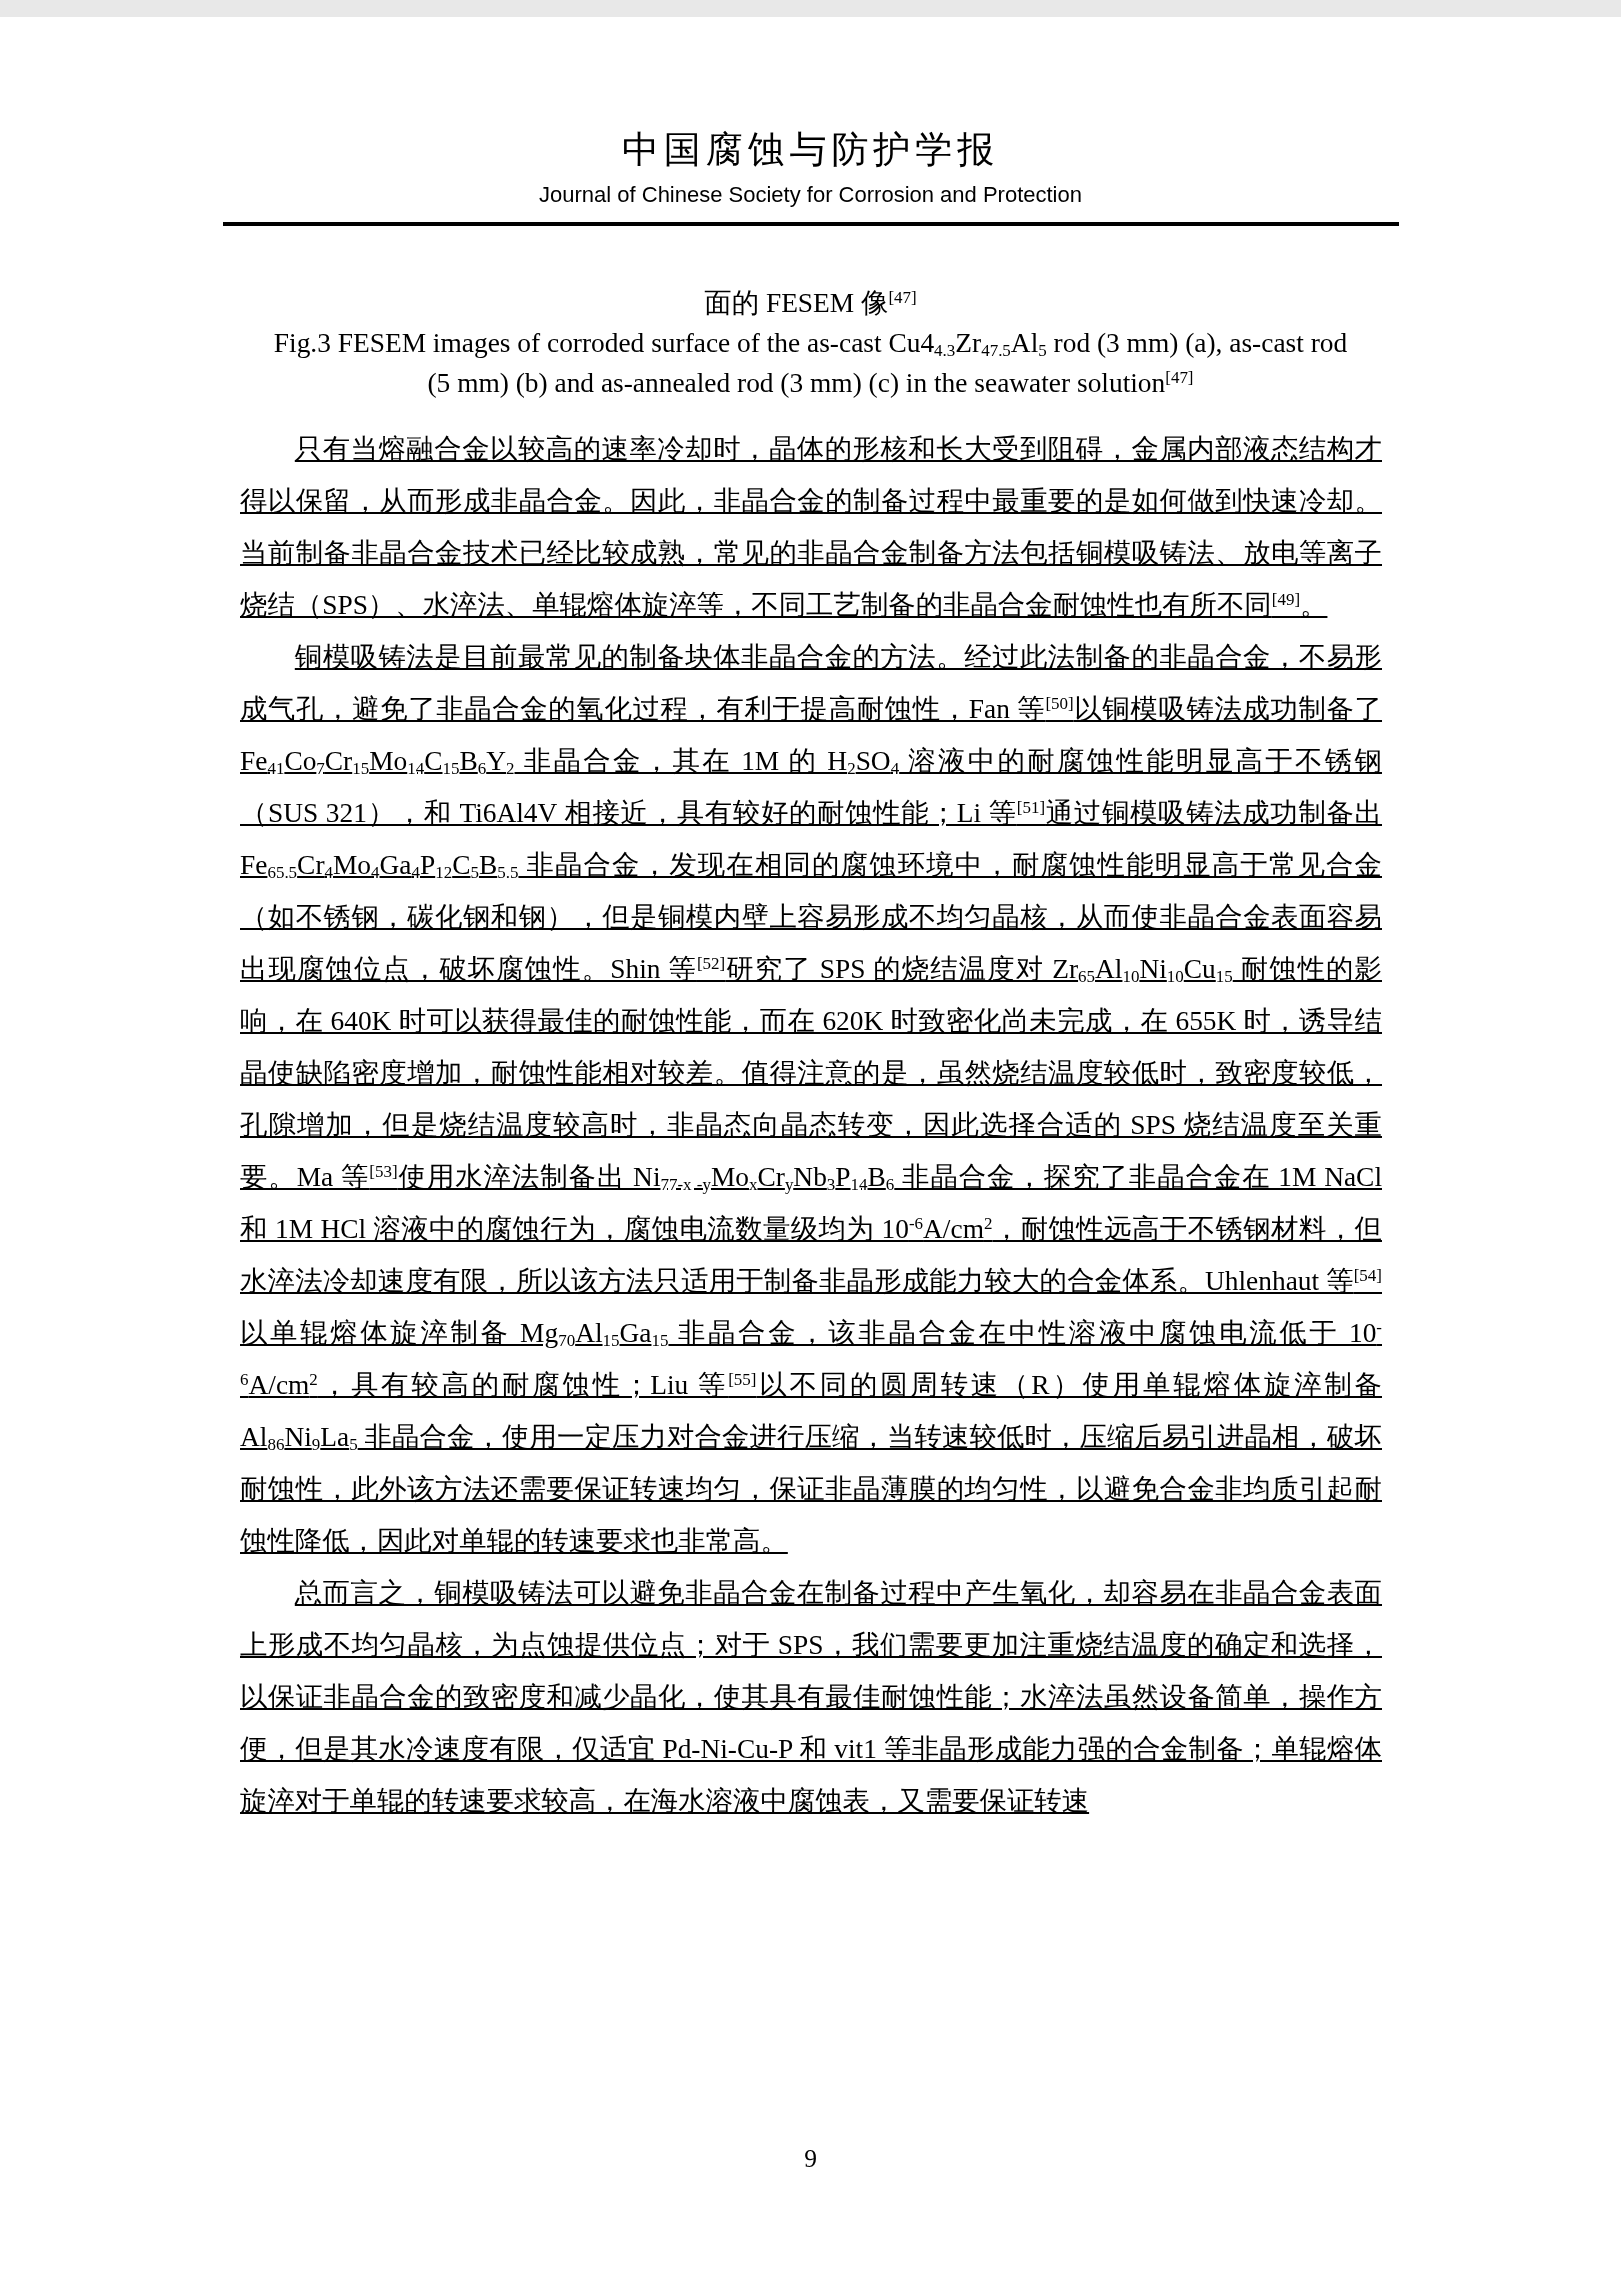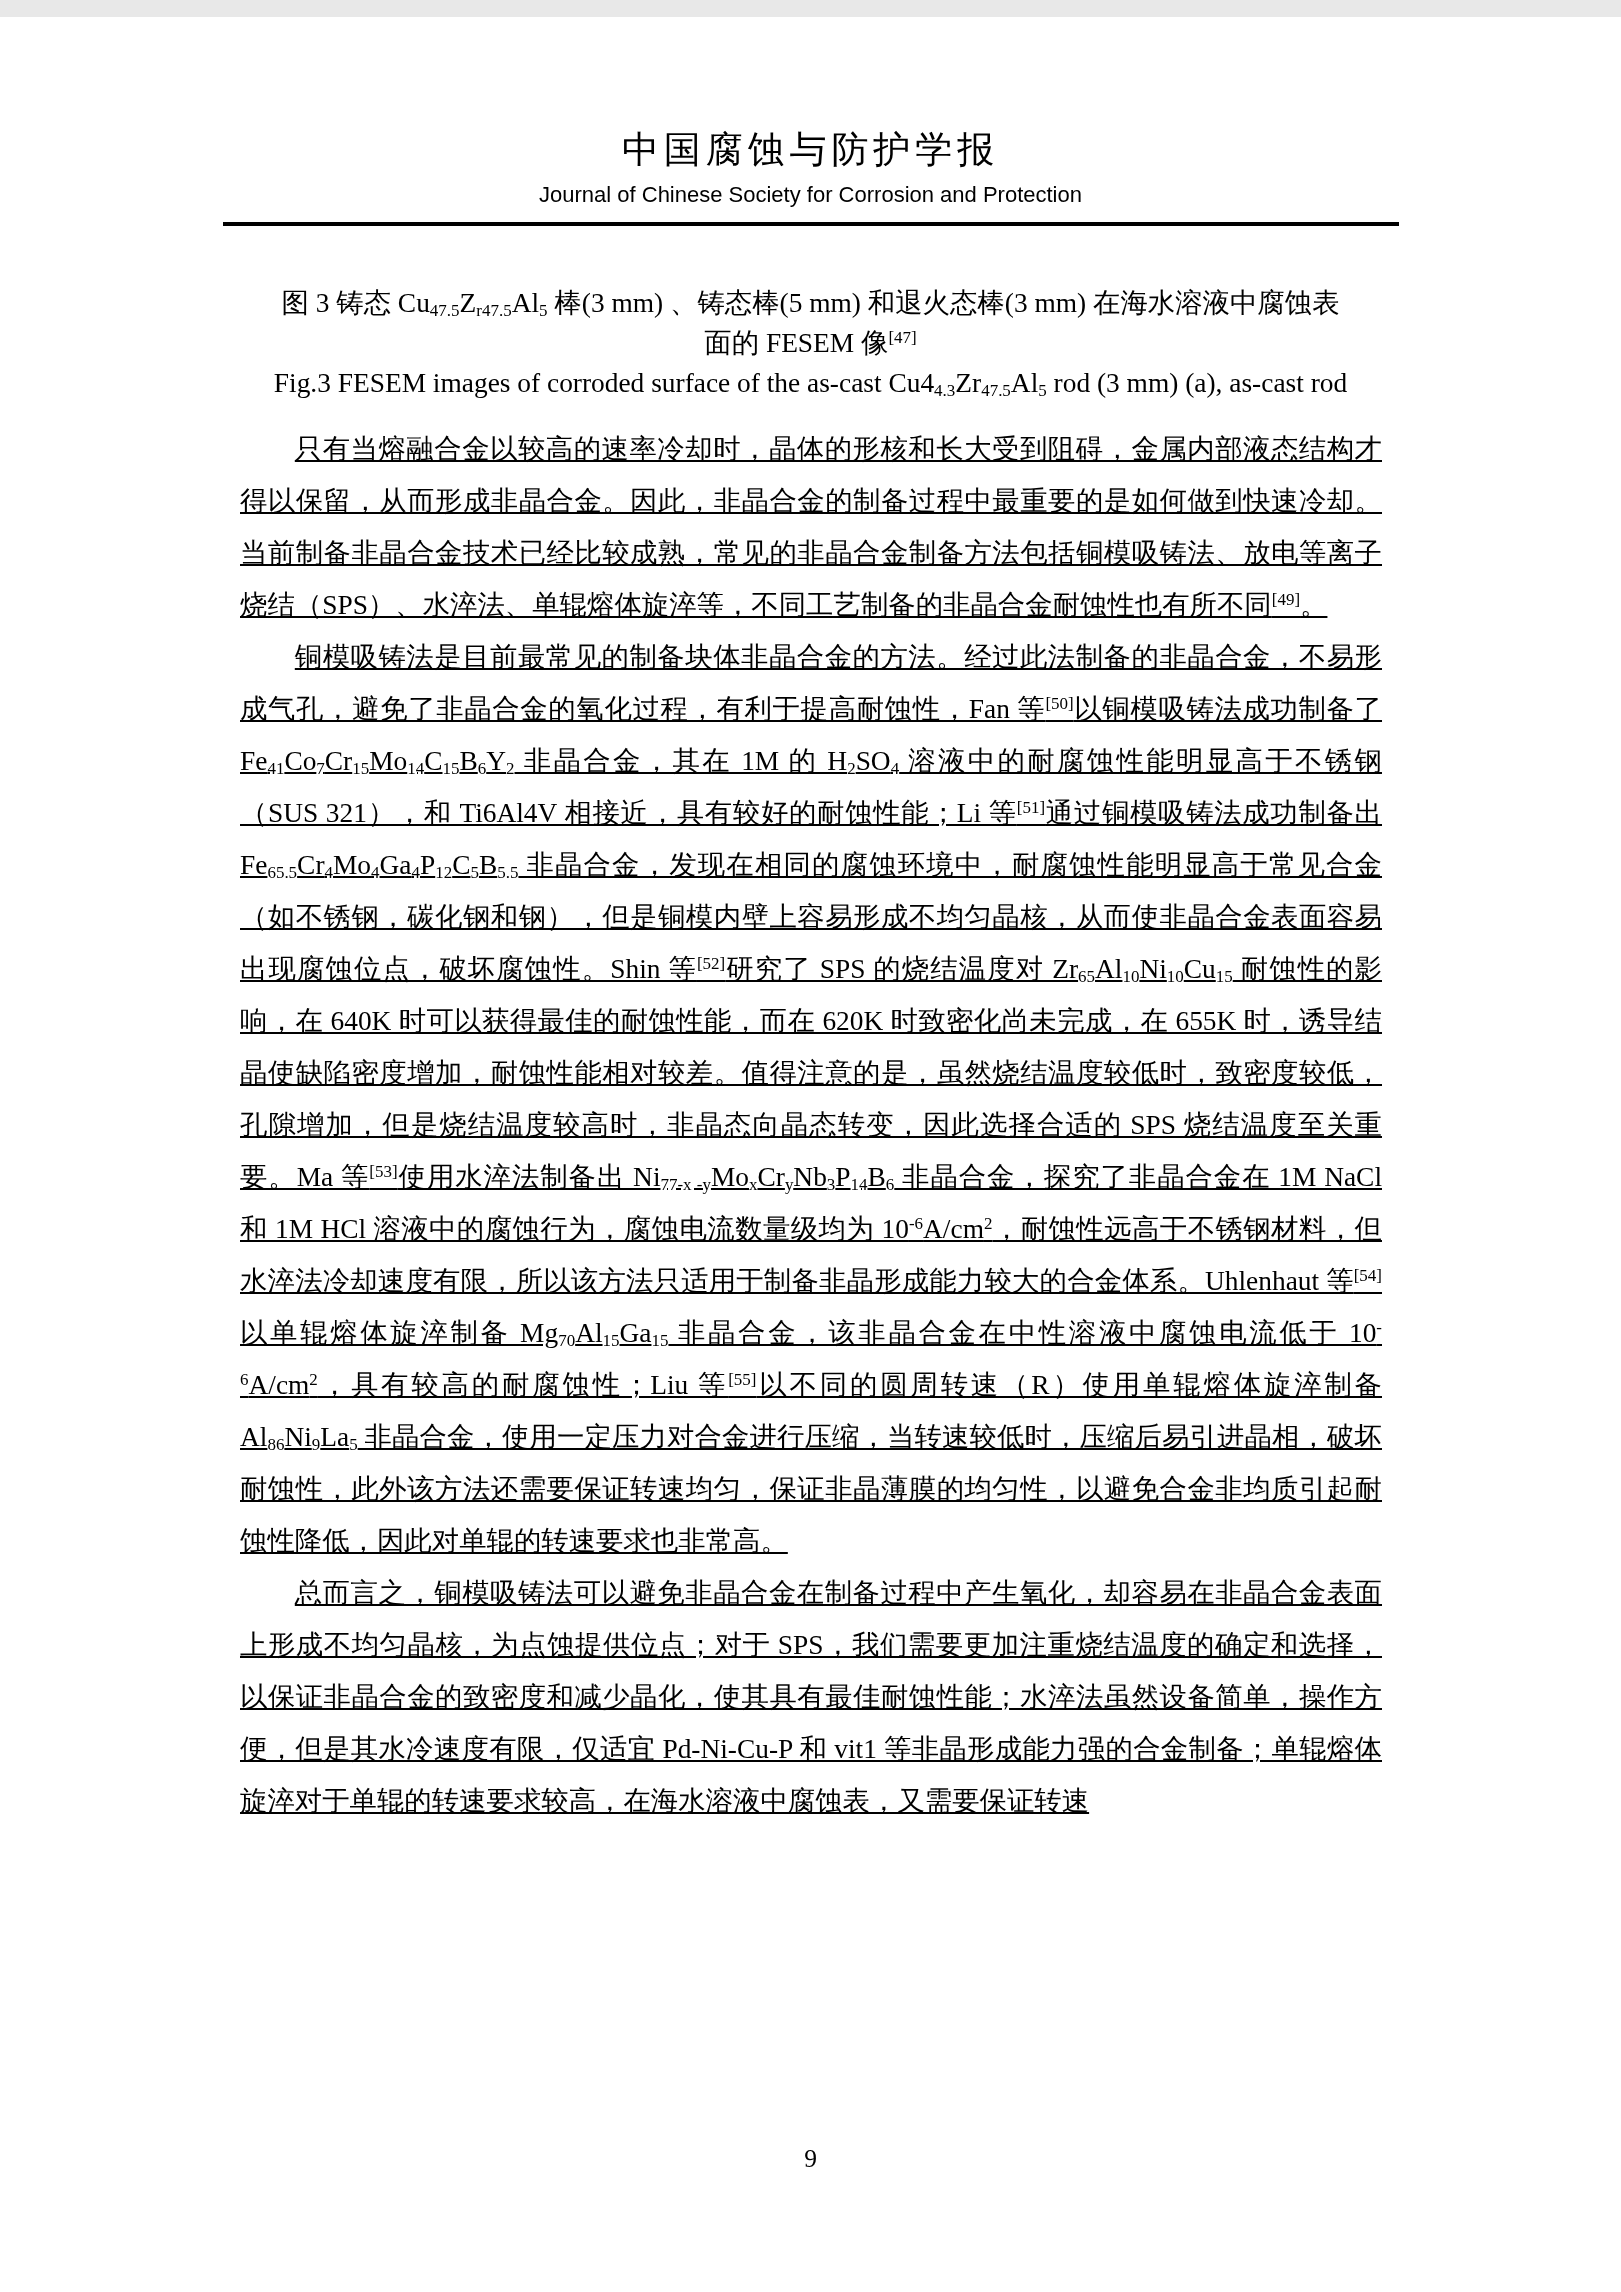--- a/index.html
+++ b/index.html
@@ -91,23 +91,23 @@
 
 <div class="page">
 
   <header class="journal-header">
     <div class="jtitle-zh">中国腐蚀与防护学报</div>
     <div class="jtitle-en">Journal of Chinese Society for Corrosion and Protection</div>
     <div class="header-rule"></div>
   </header>
 
   <figure class="figure-caption" style="margin-left:211px;margin-right:211px">
-    <div class="cap-line">图 3 铸态 Cu<sub>47.5</sub>Z<sub>r47.5</sub>Al<sub>5</sub> 棒(3 mm) 、铸态棒(5 mm) 和退火态棒(3 mm) 在海水溶液中腐蚀表</div>
     <div class="cap-line">面的 FESEM 像<sup>[47]</sup></div>
     <div class="cap-line">Fig.3 FESEM images of corroded surface of the as-cast Cu4<sub>4.3</sub>Zr<sub>47.5</sub>Al<sub>5</sub> rod (3 mm) (a), as-cast rod</div>
+    <div class="cap-line">(5 mm) (b) and as-annealed rod (3 mm) (c) in the seawater solution<sup>[47]</sup></div>
   </figure>
 
   <div class="text-col">
 
     <div class="body-text">
       <p>只有当熔融合金以较高的速率冷却时，晶体的形核和长大受到阻碍，金属内部液态结构才得以保留，从而形成非晶合金。因此，非晶合金的制备过程中最重要的是如何做到快速冷却。当前制备非晶合金技术已经比较成熟，常见的非晶合金制备方法包括铜模吸铸法、放电等离子烧结（SPS）、水淬法、单辊熔体旋淬等，不同工艺制备的非晶合金耐蚀性也有所不同<sup>[49]</sup>。</p>
       <p>铜模吸铸法是目前最常见的制备块体非晶合金的方法。经过此法制备的非晶合金，不易形成气孔，避免了非晶合金的氧化过程，有利于提高耐蚀性，Fan 等<sup>[50]</sup>以铜模吸铸法成功制备了 Fe<sub>41</sub>Co<sub>7</sub>Cr<sub>15</sub>Mo<sub>14</sub>C<sub>15</sub>B<sub>6</sub>Y<sub>2</sub> 非晶合金，其在 1M 的 H<sub>2</sub>SO<sub>4</sub> 溶液中的耐腐蚀性能明显高于不锈钢（SUS 321），和 Ti6Al4V 相接近，具有较好的耐蚀性能；Li 等<sup>[51]</sup>通过铜模吸铸法成功制备出 Fe<sub>65.5</sub>Cr<sub>4</sub>Mo<sub>4</sub>Ga<sub>4</sub>P<sub>12</sub>C<sub>5</sub>B<sub>5.5</sub> 非晶合金，发现在相同的腐蚀环境中，耐腐蚀性能明显高于常见合金（如不锈钢，碳化钢和钢），但是铜模内壁上容易形成不均匀晶核，从而使非晶合金表面容易出现腐蚀位点，破坏腐蚀性。Shin 等<sup>[52]</sup>研究了 SPS 的烧结温度对 Zr<sub>65</sub>Al<sub>10</sub>Ni<sub>10</sub>Cu<sub>15</sub> 耐蚀性的影响，在 640K 时可以获得最佳的耐蚀性能，而在 620K 时致密化尚未完成，在 655K 时，诱导结晶使缺陷密度增加，耐蚀性能相对较差。值得注意的是，虽然烧结温度较低时，致密度较低，孔隙增加，但是烧结温度较高时，非晶态向晶态转变，因此选择合适的 SPS 烧结温度至关重要。Ma 等<sup>[53]</sup>使用水淬法制备出 Ni<sub>77-x -y</sub>Mo<sub>x</sub>Cr<sub>y</sub>Nb<sub>3</sub>P<sub>14</sub>B<sub>6</sub> 非晶合金，探究了非晶合金在 1M NaCl 和 1M HCl 溶液中的腐蚀行为，腐蚀电流数量级均为 10<sup>-6</sup>A/cm<sup>2</sup>，耐蚀性远高于不锈钢材料，但水淬法冷却速度有限，所以该方法只适用于制备非晶形成能力较大的合金体系。Uhlenhaut 等<sup>[54]</sup>以单辊熔体旋淬制备 Mg<sub>70</sub>Al<sub>15</sub>Ga<sub>15</sub> 非晶合金，该非晶合金在中性溶液中腐蚀电流低于 10<sup>-6</sup>A/cm<sup>2</sup>，具有较高的耐腐蚀性；Liu 等<sup>[55]</sup>以不同的圆周转速（R）使用单辊熔体旋淬制备 Al<sub>86</sub>Ni<sub>9</sub>La<sub>5</sub> 非晶合金，使用一定压力对合金进行压缩，当转速较低时，压缩后易引进晶相，破坏耐蚀性，此外该方法还需要保证转速均匀，保证非晶薄膜的均匀性，以避免合金非均质引起耐蚀性降低，因此对单辊的转速要求也非常高。</p>
       <p>总而言之，铜模吸铸法可以避免非晶合金在制备过程中产生氧化，却容易在非晶合金表面上形成不均匀晶核，为点蚀提供位点；对于 SPS，我们需要更加注重烧结温度的确定和选择，以保证非晶合金的致密度和减少晶化，使其具有最佳耐蚀性能；水淬法虽然设备简单，操作方便，但是其水冷速度有限，仅适宜 Pd-Ni-Cu-P 和 vit1 等非晶形成能力强的合金制备；单辊熔体旋淬对于单辊的转速要求较高，在海水溶液中腐蚀表，又需要保证转速</p>
     </div>
   </div>

